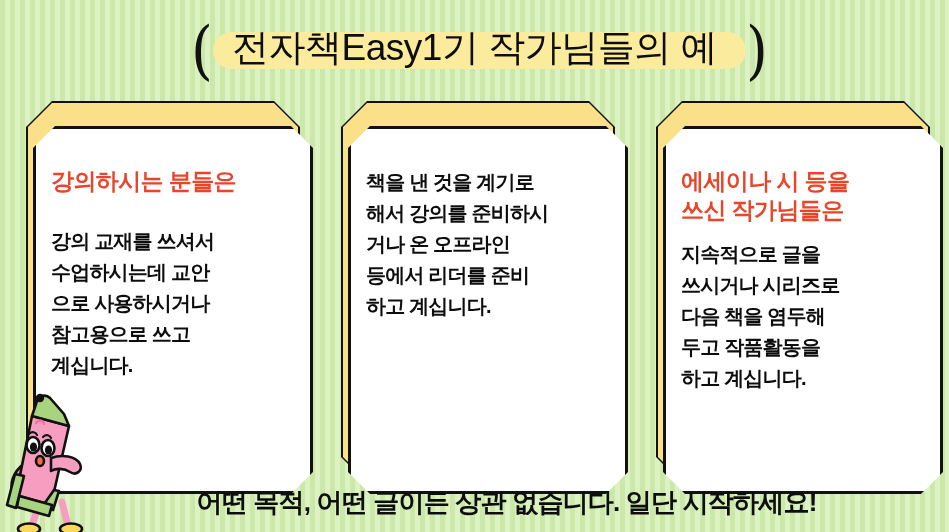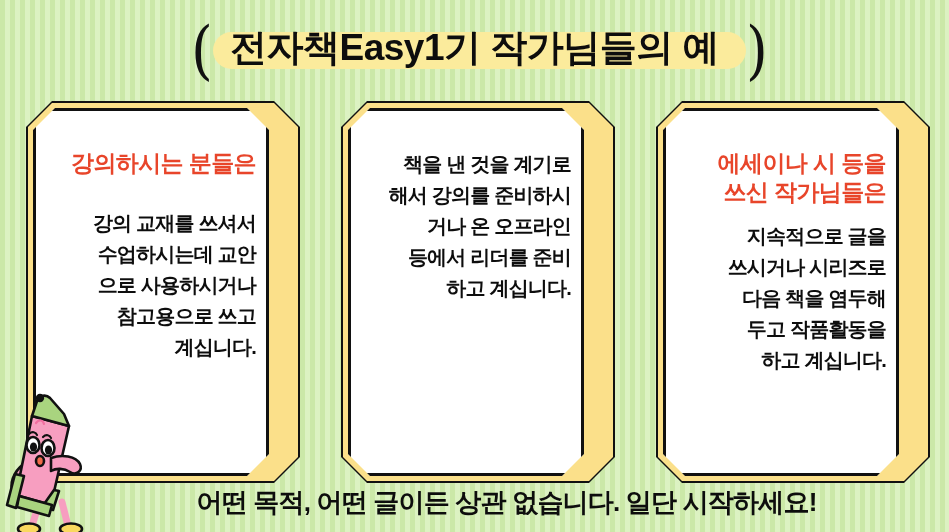--- a/index.html
+++ b/index.html
@@ -57,45 +57,44 @@
   .title-bracket.right { left: 746px; }
 
   .title-text {
     position: absolute;
     left: 0;
     top: 12px;
     width: 949px;
     text-align: center;
     font-size: 37px;
     line-height: 44px;
-    font-weight: 700;
+    font-weight: 400;
     color: #0d0d0d;
     letter-spacing: -0.5px;
     white-space: nowrap;
   }
 
   
   .card {
     position: absolute;
-    top: 108px;
-    width: 236px;
+    top: 126px;
+    width: 280px;
     height: 368px;
     background: #ffffff;
     border: 3px solid #111111;
     box-sizing: border-box;
     -webkit-clip-path: polygon(
       22px 0, calc(100% - 22px) 0, 100% 22px,
       100% calc(100% - 22px), calc(100% - 22px) 100%,
       22px 100%, 0 calc(100% - 22px), 0 22px);
     clip-path: polygon(
       22px 0, calc(100% - 22px) 0, 100% 22px,
       100% calc(100% - 22px), calc(100% - 22px) 100%,
       22px 100%, 0 calc(100% - 22px), 0 22px);
     z-index: 3;
-    text-align: right;
   }
   
   .card-band {
     position: absolute;
     top: 101px;
     width: 274px;
     height: 382px;
     background: #111111;
     -webkit-clip-path: polygon(
       26px 0, calc(100% - 26px) 0, 100% 26px,

